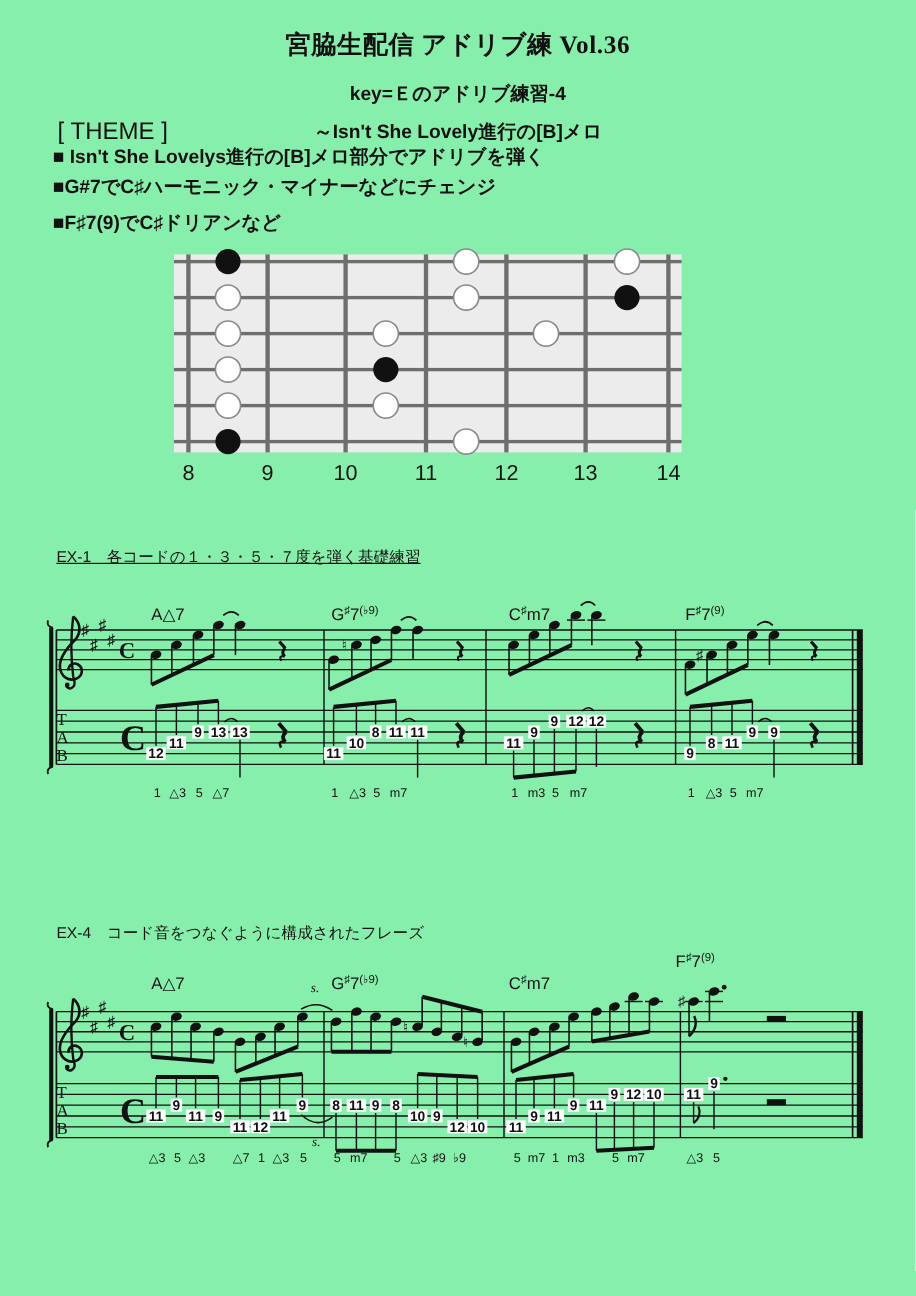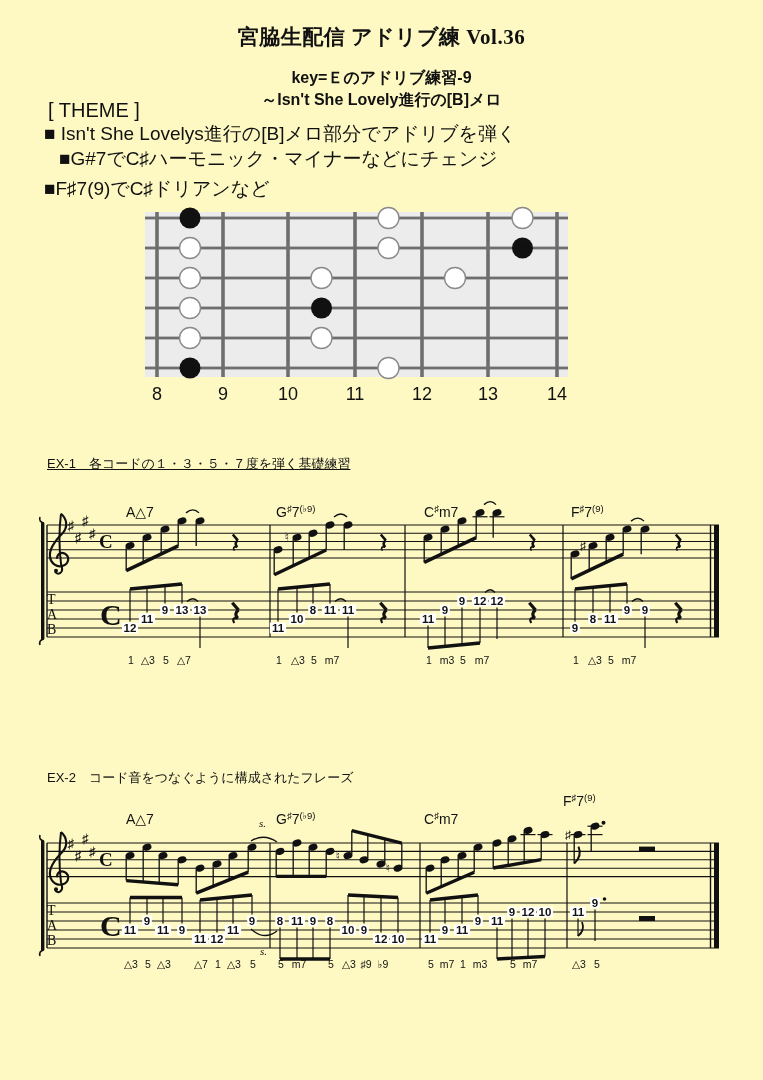--- a/index.html
+++ b/index.html
@@ -1,43 +1,43 @@
 <!DOCTYPE html>
 <html><head>
 <meta charset="utf-8">
 <style>
   html,body{margin:0;padding:0;background:#fff;}
-  #page{position:relative;width:763px;height:1080px;background:#fef9c3;overflow:hidden;
+  #page{position:relative;width:763px;height:1080px;background:#86efac;overflow:hidden;
         font-family:"Liberation Sans","DejaVu Sans",sans-serif;color:#111;}
   .title{position:absolute;top:23px;left:0;width:100%;text-align:center;
          font-family:"Liberation Serif","DejaVu Serif",serif;font-weight:bold;font-size:21px;letter-spacing:.5px;}
   .sub{position:absolute;left:0;width:100%;text-align:center;font-weight:bold;font-size:16px;}
-  .sub1{top:68px;} .sub2{top:90px;text-align:center;}
+  .sub1{top:68px;} .sub2{top:100px;text-align:center;}
   .theme-label{position:absolute;left:48px;top:99px;font-size:20px;}
-  .theme-item{position:absolute;left:44px;font-size:19px;font-weight:normal;white-space:nowrap;}
-  .t0{top:121px;} .t1{top:146px;margin-left:15px;} .t2{top:176px;}
+  .theme-item{position:absolute;left:44px;font-size:16px;font-weight:bold;white-space:nowrap;}
+  .t0{top:121px;} .t1{top:146px;} .t2{top:176px;}
   .ex-heading{position:absolute;left:47px;font-size:13px;white-space:nowrap;}
   .exh1{top:455px;text-decoration:underline;} .exh2{top:769px;}
   #music-svg{position:absolute;left:0;top:0;}
   #music-svg text{font-family:"Liberation Sans","DejaVu Sans",sans-serif;fill:#111;}
   #music-svg .serif{font-family:"Liberation Serif","DejaVu Serif",serif;}
 </style>
 </head>
 <body>
 
 <div id="page">
   <div class="title">宮脇生配信 アドリブ練 Vol.36</div>
-  <div class="sub sub1">key=Ｅのアドリブ練習-9</div>
+  <div class="sub sub1">key=Ｅのアドリブ練習-4</div>
   <div class="sub sub2">～Isn't She Lovely進行の[B]メロ</div>
   <div class="theme-label">[ THEME ]</div>
   <div class="theme-item t0">■ Isn't She Lovelys進行の[B]メロ部分でアドリブを弾く</div>
   <div class="theme-item t1">■G#7でC♯ハーモニック・マイナーなどにチェンジ</div>
   <div class="theme-item t2">■F♯7(9)でC♯ドリアンなど</div>
   <div class="ex-heading exh1">EX-1　各コードの１・３・５・７度を弾く基礎練習</div>
-  <div class="ex-heading exh2">EX-2　コード音をつなぐように構成されたフレーズ</div>
+  <div class="ex-heading exh2">EX-4　コード音をつなぐように構成されたフレーズ</div>
   <svg id="music-svg" width="763" height="1080" viewBox="0 0 763 1080">
       <g>
         <rect x="145" y="212" width="423" height="165" fill="#ececec"></rect>
         <rect x="155.2" y="212" width="3.6" height="165" fill="#6e6e6e"></rect>
         <rect x="221.2" y="212" width="3.6" height="165" fill="#6e6e6e"></rect>
         <rect x="286.2" y="212" width="3.6" height="165" fill="#6e6e6e"></rect>
         <rect x="353.2" y="212" width="3.6" height="165" fill="#6e6e6e"></rect>
         <rect x="420.2" y="212" width="3.6" height="165" fill="#6e6e6e"></rect>
         <rect x="486.2" y="212" width="3.6" height="165" fill="#6e6e6e"></rect>
         <rect x="555.2" y="212" width="3.6" height="165" fill="#6e6e6e"></rect>

